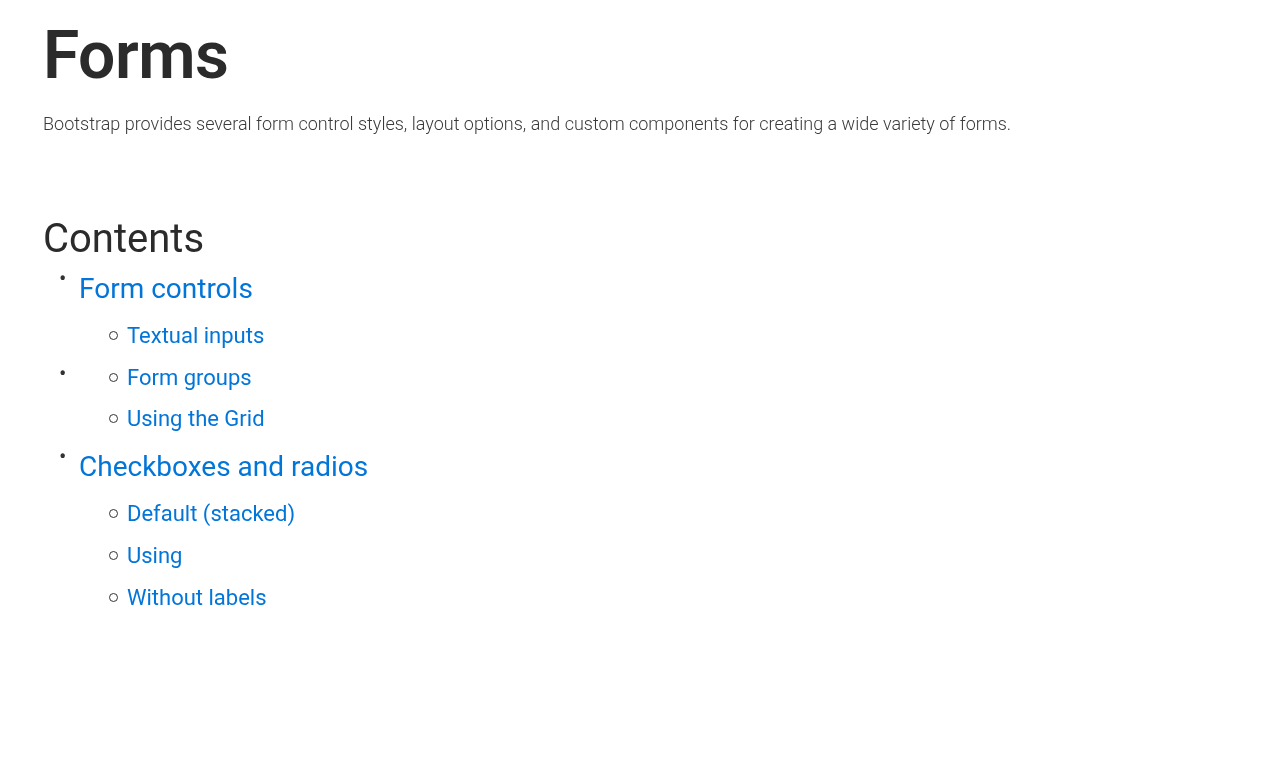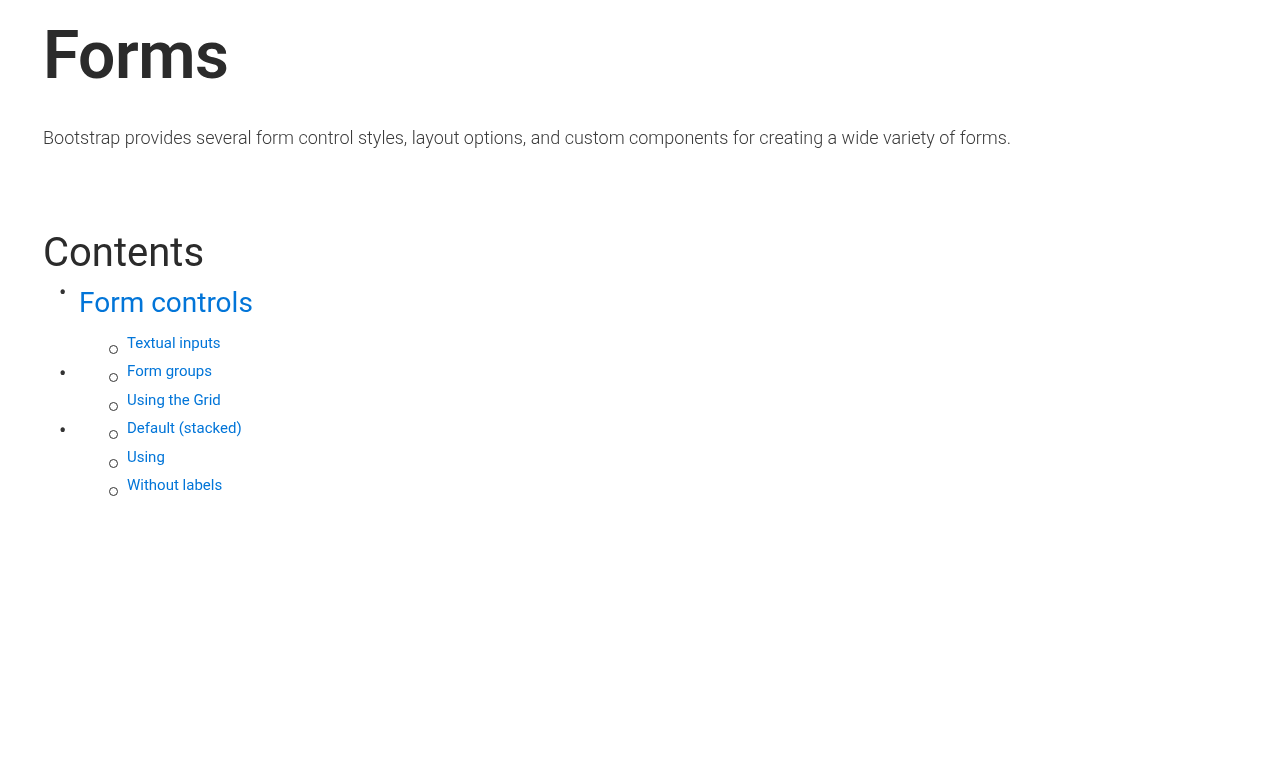--- a/index.html
+++ b/index.html
@@ -12,21 +12,21 @@
       color: #333;
       background: #fff;
       padding-left: 43px;
       padding-top: 20px;
     }
     h1.page-title {
       font-size: 66px;
       font-weight: 600;
       color: #2b2b2b;
       line-height: 1.1;
-      margin-bottom: 32px;
+      margin-bottom: 18px;
       letter-spacing: -0.5px;
     }
     p.page-description {
       font-size: 18px;
       font-weight: 300;
       color: #3a3a3a;
       line-height: 1.45;
       max-width: 1150px;
       margin-bottom: 78px;
     }
@@ -72,21 +72,21 @@
       left: -18px;
       top: 16px;
       width: 7px;
       height: 7px;
       border: 1.5px solid #333;
       border-radius: 50%;
       background: #fff;
     }
     ul.toc-sub > li > a {
       display: inline-block;
-      font-size: 15px;
+      font-size: 22px;
       color: #0275d8;
       text-decoration: none;
       line-height: 1.9;
     }
   </style>
 </head>
 <body>
 
 <h1 class="page-title">Forms</h1>
 
@@ -107,20 +107,21 @@
     <ul class="toc-sub">
       <li>
         <a href="#">Form groups</a>
       </li>
       <li>
         <a href="#">Using the Grid</a>
       </li>
     </ul>
   </li>
   <li>
+    <a href="#">Checkboxes and radios</a>
     <ul class="toc-sub">
       <li>
         <a href="#">Default (stacked)</a>
       </li>
       <li>
         <a href="#">Using</a>
       </li>
       <li>
         <a href="#">Without labels</a>
       </li>

